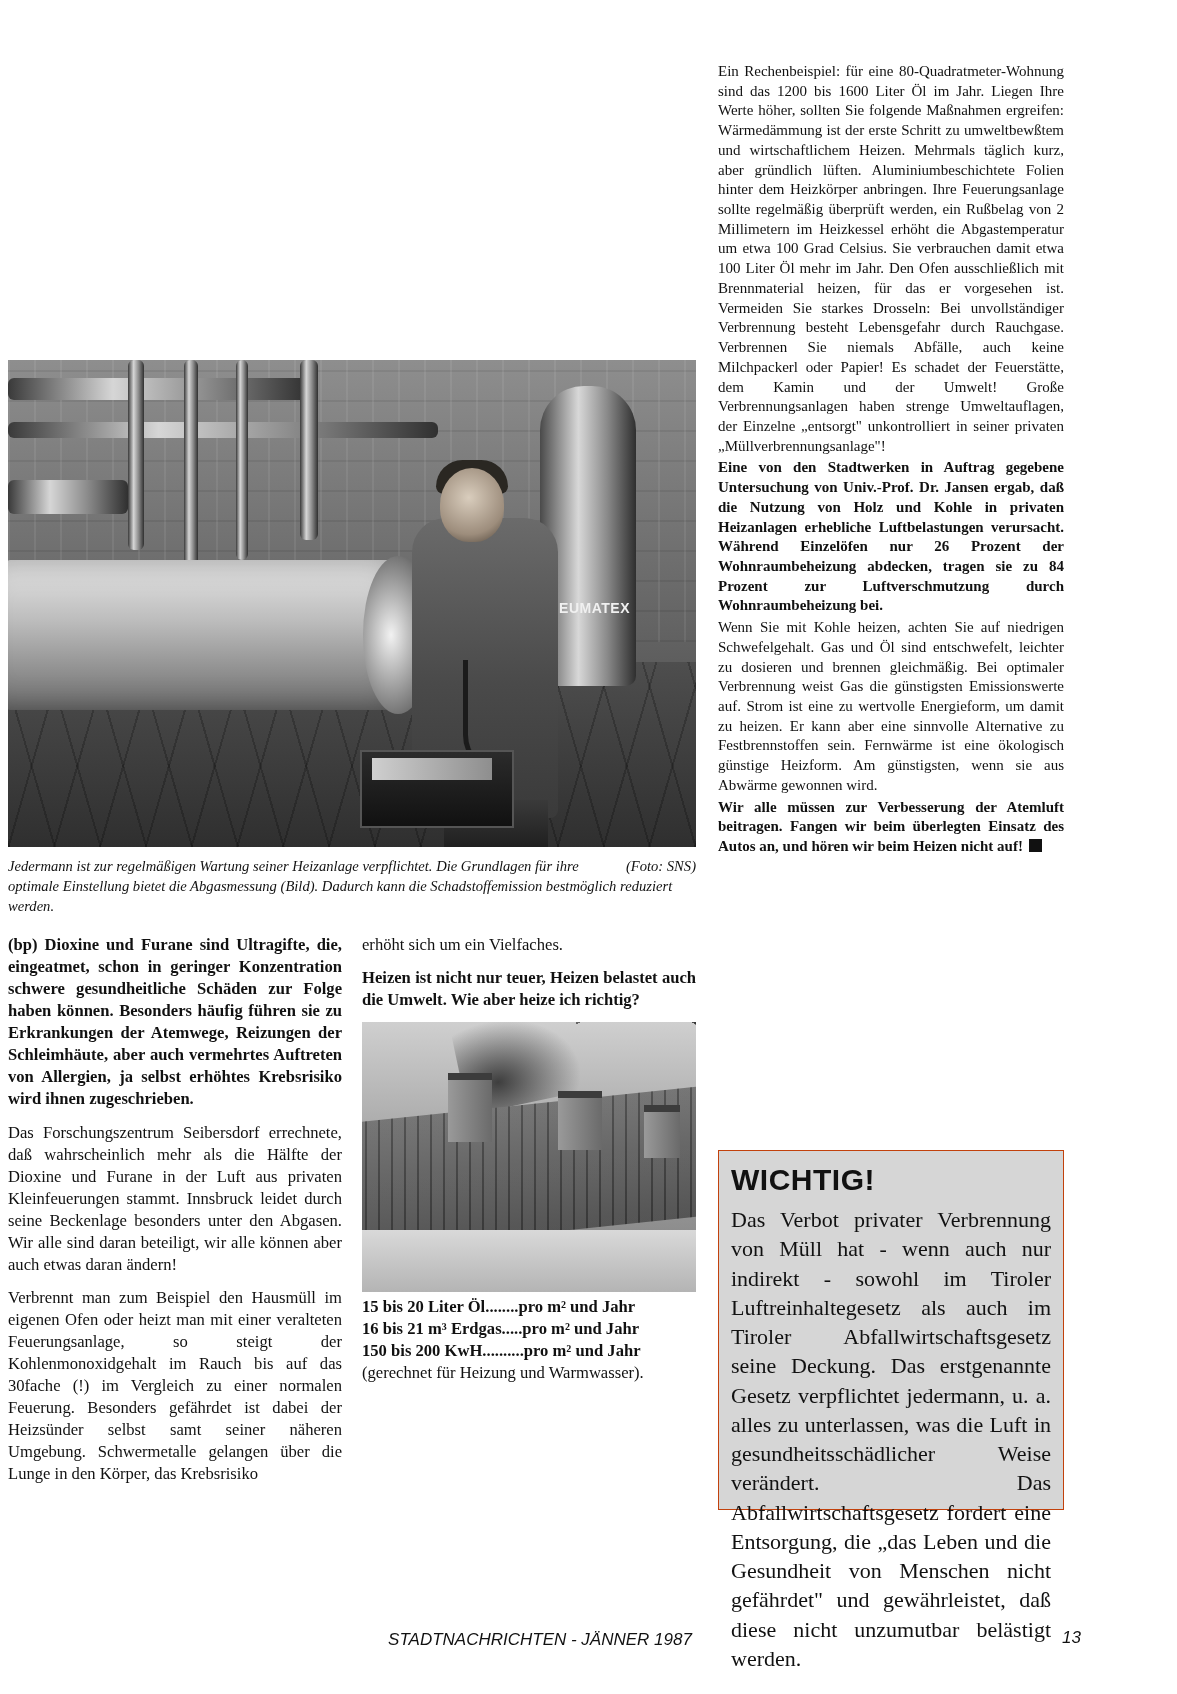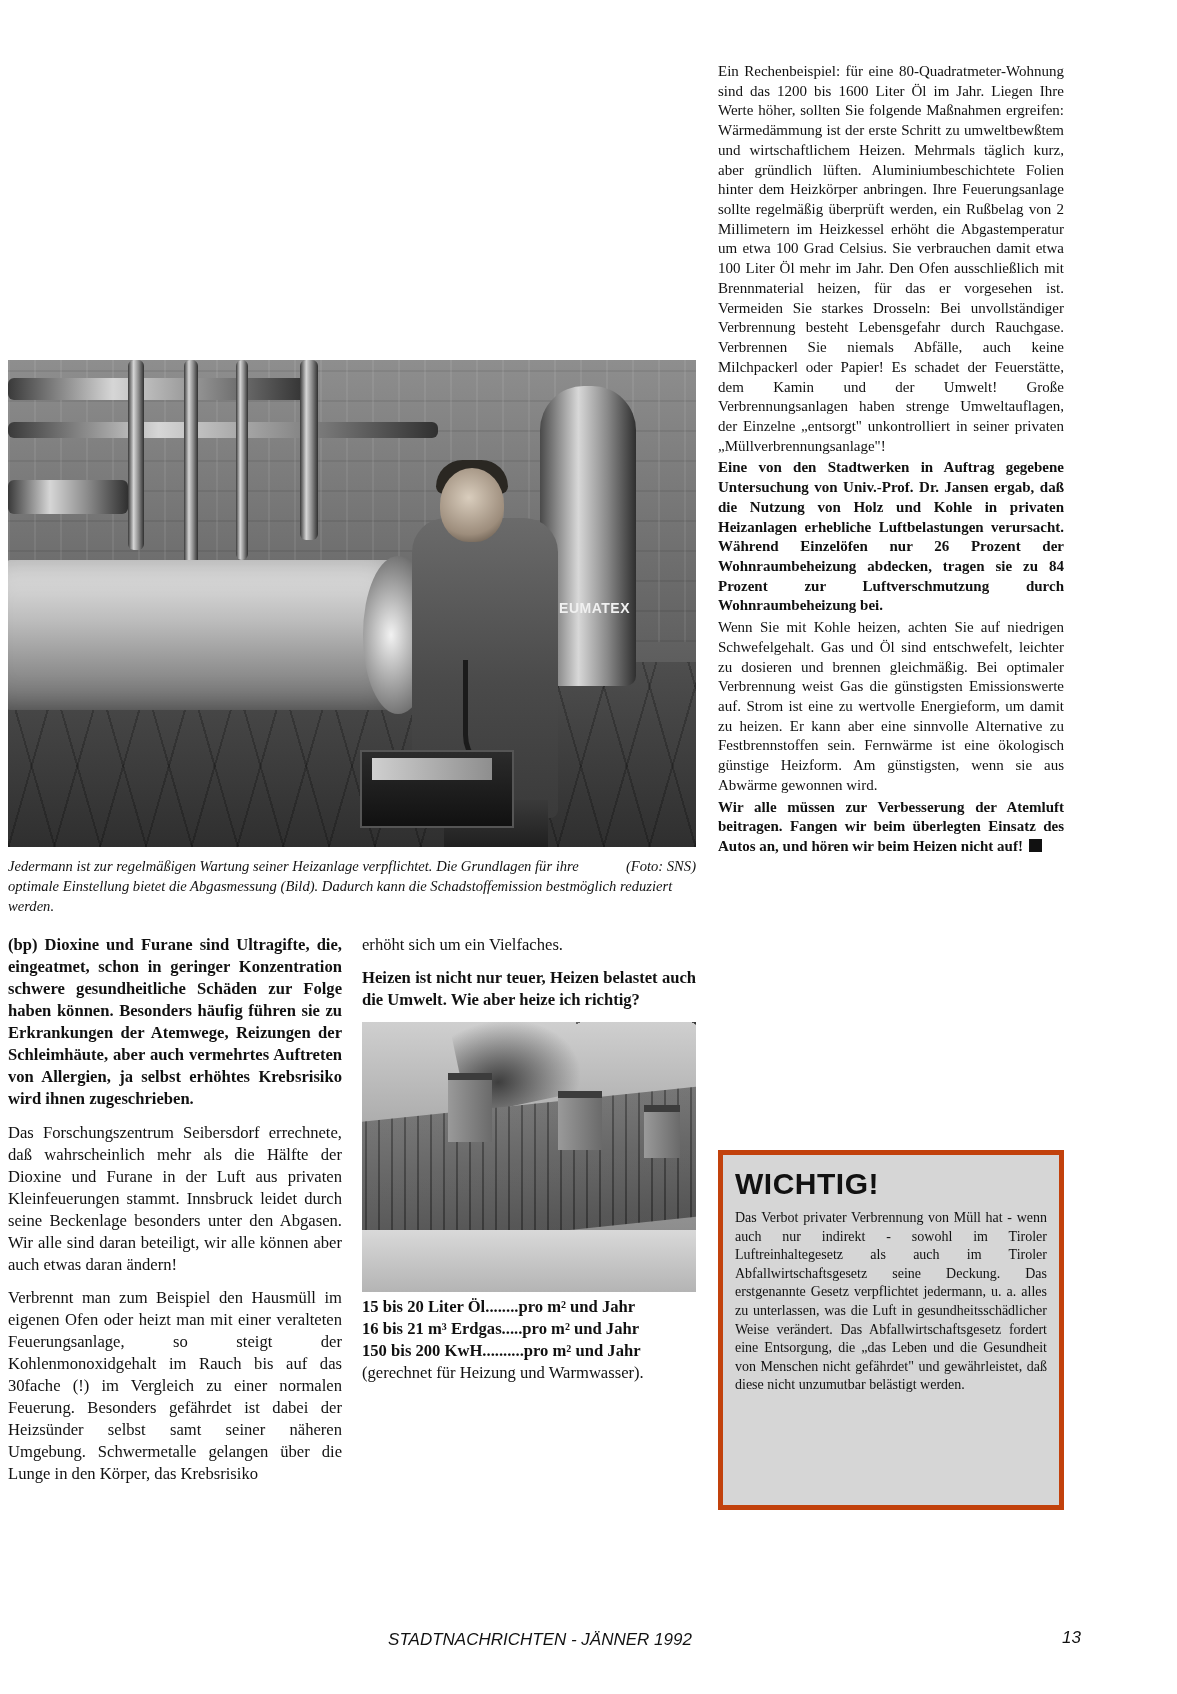--- a/index.html
+++ b/index.html
@@ -236,35 +236,35 @@
     background: #111;
     margin-left: 6px;
     vertical-align: -1px;
   }
 
   
   .wichtig {
     position: absolute;
     left: 718px; top: 1150px; width: 346px; height: 360px;
     background: #d6d6d6;
-    border: 5px solid #c2410c;
+    border: 1px solid #c2410c;
     padding: 10px 12px 12px 12px;
     box-sizing: border-box;
   }
   .wichtig h2 {
     margin: 2px 0 8px 0;
     font-family: "Liberation Sans", sans-serif;
     font-weight: 700;
     font-size: 30px;
     letter-spacing: .5px;
     color: #111;
   }
   .wichtig p {
     margin: 0;
-    font-size: 14px;
+    font-size: 22px;
     line-height: 1.33;
     text-align: justify;
   }
   .footer {
     position: absolute;
     left: 0; top: 1630px; width: 1080px;
     text-align: center;
     font-family: "Liberation Sans", sans-serif;
     font-style: italic;
     font-size: 17px;
@@ -361,16 +361,16 @@
     <p class="bold">Eine von den Stadtwerken in Auftrag gegebene Untersuchung von Univ.-Prof. Dr. Jansen ergab, daß die Nutzung von Holz und Kohle in privaten Heizanlagen erhebliche Luftbelastungen verursacht. Während Einzelöfen nur 26 Prozent der Wohnraumbeheizung abdecken, tragen sie zu 84 Prozent zur Luftverschmutzung durch Wohnraumbeheizung bei.</p>
     <p>Wenn Sie mit Kohle heizen, achten Sie auf niedrigen Schwefelgehalt. Gas und Öl sind entschwefelt, leichter zu dosieren und brennen gleichmäßig. Bei optimaler Verbrennung weist Gas die günstigsten Emissionswerte auf. Strom ist eine zu wertvolle Energieform, um damit zu heizen. Er kann aber eine sinnvolle Alternative zu Festbrennstoffen sein. Fernwärme ist eine ökologisch günstige Heizform. Am günstigsten, wenn sie aus Abwärme gewonnen wird.</p>
     <p class="bold"><span>Wir alle müssen zur Verbesserung der Atemluft beitragen. Fangen wir beim überlegten Einsatz des Autos an, und hören wir beim Heizen nicht auf!</span><span class="endmark"></span></p>
   </div>
 
   <div class="wichtig">
     <h2>WICHTIG!</h2>
     <p>Das Verbot privater Verbrennung von Müll hat - wenn auch nur indirekt - sowohl im Tiroler Luftreinhaltegesetz als auch im Tiroler Abfallwirtschaftsgesetz seine Deckung. Das erstgenannte Gesetz verpflichtet jedermann, u. a. alles zu unterlassen, was die Luft in gesundheitsschädlicher Weise verändert. Das Abfallwirtschaftsgesetz fordert eine Entsorgung, die „das Leben und die Gesundheit von Menschen nicht gefährdet" und gewährleistet, daß diese nicht unzumutbar belästigt werden.</p>
   </div>
 
-  <div class="footer">STADTNACHRICHTEN - JÄNNER 1992</div>
+  <div class="footer">STADTNACHRICHTEN - JÄNNER 1987</div>
   <div class="pagenum">13</div>
 
 </div>
 
 </body></html>

